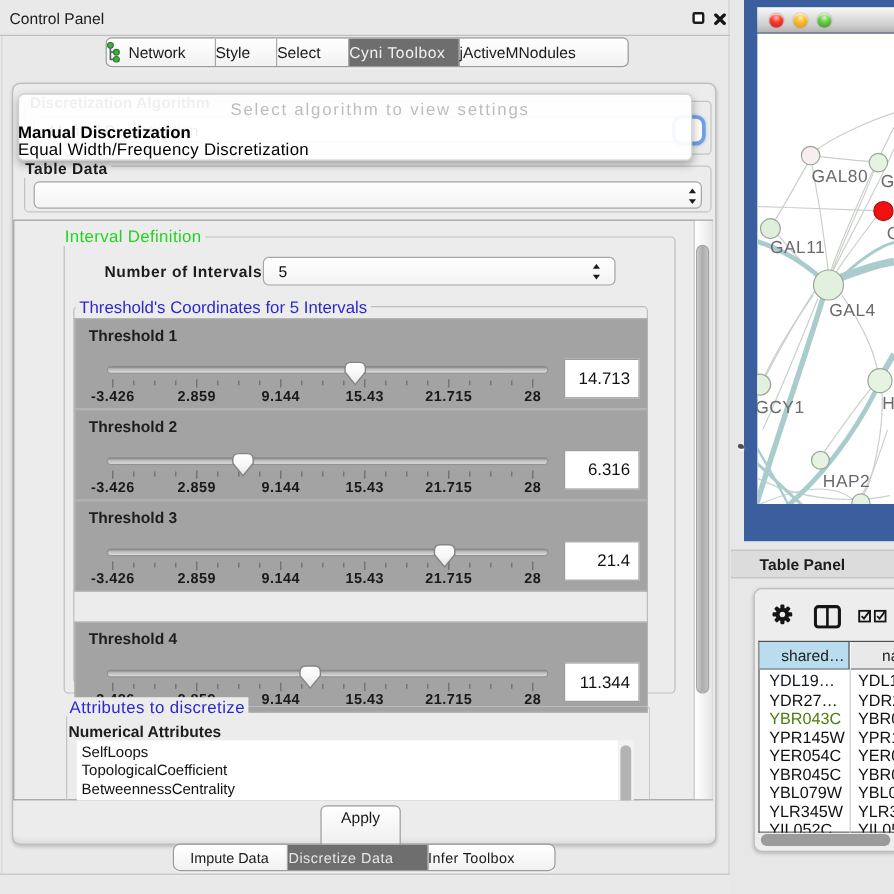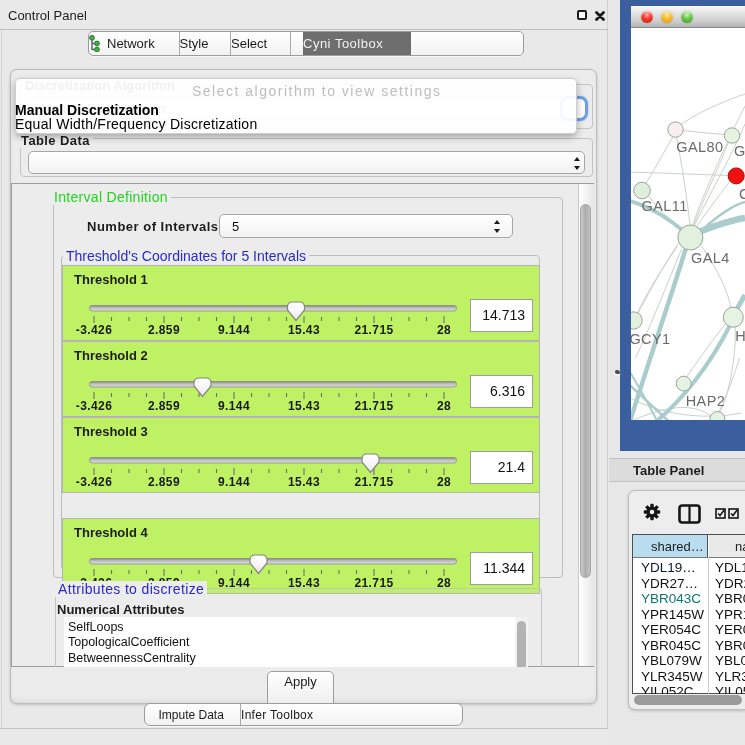--- a/index.html
+++ b/index.html
@@ -6,21 +6,21 @@
   html,body { width:745px; height:745px; overflow:hidden; }
   body { font-family:"Liberation Sans", sans-serif; background:#e9e9e9; position:relative; }
   .abs { position:absolute; }
   .b13 { font-size:13px; font-weight:bold; color:#1d1d1d; }
   .seg { display:flex; border:1px solid #9c9c9c; border-radius:5px; background:linear-gradient(#ffffff,#f2f2f2); overflow:hidden; box-shadow:0 1px 0 rgba(255,255,255,.6); }
   .seg > div { font-size:13px; color:#1a1a1a; display:flex; align-items:center; justify-content:flex-start; border-right:1px solid #a9a9a9; }
   .seg > div:last-child { border-right:none; }
   .seg > div.sel { background:#6e6e6e; color:#f1f1f1; }
   .group { position:absolute; border:1px solid #c3c3c3; border-radius:4px; }
   .combo { position:absolute; background:#fff; border:1px solid #a6a6a6; border-radius:5px; font-size:13px; color:#111; }
-  .tickpanel { position:absolute; left:62px; width:478px; height:76px; border:1px solid #b4b4b4; background:#bef264; }
+  .tickpanel { position:absolute; left:62px; width:478px; height:76px; border:1px solid #b4b4b4; background:#a3a3a3; }
   .vbox { position:absolute; left:407px; top:33px; width:63px; height:33px; background:#fff; border:1px solid #9d9d9d; font-size:14px; color:#111; text-align:right; line-height:31px; padding-right:7px; }
   .arrup { width:0; height:0; border-left:4.5px solid transparent; border-right:4.5px solid transparent; border-bottom:5px solid #1a1a1a; position:absolute; }
   .arrdn { width:0; height:0; border-left:4.5px solid transparent; border-right:4.5px solid transparent; border-top:5px solid #1a1a1a; position:absolute; }
 </style>
 </head>
 <body>
 
 <div class="abs" style="left:0;top:0;width:608px;height:729px;background:#e9e9e9;border-right:1px solid #cfcfcf;border-bottom:1px solid #c2c2c2;"></div>
 <div class="abs" style="left:8px;top:8px;font-size:13px;color:#1d1d1d;">Control Panel</div>
 <div class="abs" style="left:0;top:29px;width:608px;height:1px;background:#bdbdbd;"></div>
@@ -34,21 +34,22 @@
 <div class="abs seg" style="left:88px;top:31px;width:436px;height:25px;">
   <div style="width:90.5px;">
     <svg width="11" height="17" viewBox="0 0 11 17" style="margin-right:7px;">
       <path d="M3 4.5 L3 15 M3 8.5 L6.5 8.5 M3 14.5 L6.5 14.5" stroke="#5a5f6b" stroke-width="1.4" fill="none"></path>
       <circle cx="3" cy="2.8" r="2.4" fill="#4aa84a" stroke="#2c7d2c" stroke-width="1"></circle>
       <circle cx="8" cy="8.5" r="2.4" fill="#4aa84a" stroke="#2c7d2c" stroke-width="1"></circle>
       <circle cx="8" cy="14.5" r="2.4" fill="#4aa84a" stroke="#2c7d2c" stroke-width="1"></circle>
     </svg>Network</div>
   <div style="width:51.5px;">Style</div>
   <div style="width:60px;">Select</div>
-  <div class="sel" style="width:108px;letter-spacing:0.5px;margin-left:12px;">Cyni Toolbox</div>
+  <div class="sel" style="width:92px;letter-spacing:0.5px;">Cyni Toolbox</div>
+  <div style="width:126px;">jActiveMNodules</div>
 </div>
 
 <div class="abs" style="left:10px;top:69px;width:587px;height:635px;border:1px solid #bcbcbc;border-radius:7px;background:#ececec;box-shadow:0 1px 3px rgba(0,0,0,.18), inset 0 -4px 6px -3px rgba(0,0,0,.10);"></div>
 
 <div class="group" style="left:20px;top:84px;width:573px;height:45px;"></div>
 <div class="abs b13" style="left:22px;top:77.5px;background:#ececec;padding:0 3px;">Discretization Algorithm</div>
 
 <div class="combo" style="left:28px;top:97px;width:556px;height:22px;">
     <div style="position:absolute;left:12px;top:3px;">Manual Discretization</div>
   </div>
@@ -203,20 +204,21 @@
 <div class="abs" style="left:515px;top:617px;width:13px;height:50px;background:#f2f2f2;"></div>
 <div class="abs" style="left:517px;top:621px;width:9px;height:46px;background:#b3b3b3;border-radius:5px 5px 0 0;"></div>
 
 <div class="abs" style="left:578px;top:184px;width:16px;height:482px;background:linear-gradient(90deg,#ffffff,#f1f1f1 60%,#e4e4e4);border-left:1px solid #c9c9c9;"></div>
 <div class="abs" style="left:580px;top:204px;width:11px;height:374px;background:linear-gradient(90deg,#c9c9c9,#adadad 50%,#c2c2c2);border-radius:6px;border:1px solid #a5a5a5;"></div>
 
 <div class="abs" style="left:267px;top:671px;width:67px;height:38px;border:1px solid #9e9e9e;border-radius:5px;background:linear-gradient(#ffffff,#ededed);font-size:13px;color:#1a1a1a;text-align:center;line-height:19px;">Apply</div>
 
 <div class="abs seg" style="left:143.5px;top:703px;width:319px;height:23px;border-radius:6px;">
   <div style="width:96.5px;font-size:12px;padding-left:14px;">Impute Data</div>
+  <div class="sel" style="width:117px;color:#e6e6e6;font-size:12px;letter-spacing:0.4px;">Discretize Data</div>
   <div style="width:105.5px;font-size:12px;letter-spacing:0.3px;">Infer Toolbox</div>
 </div>
 
 <div class="abs" style="left:15px;top:77.5px;width:562px;height:56px;background:rgba(255,255,255,0.935);border-radius:5px;border:1px solid rgba(160,160,160,.5);box-shadow:0 3px 7px rgba(0,0,0,.30);"></div>
 <div class="abs" style="left:192px;top:82.5px;font-size:14px;letter-spacing:1.5px;color:#bdbdbd;">Select algorithm to view settings</div>
 <div class="abs" style="left:15px;top:101.5px;font-size:14px;font-weight:bold;color:#000;">Manual Discretization</div>
 <div class="abs" style="left:15px;top:115.5px;font-size:14px;letter-spacing:0.25px;color:#000000;">Equal Width/Frequency Discretization</div>
 
 <div class="abs" style="left:609px;top:0;width:136px;height:745px;background:#e7e7e7;"></div>
 
@@ -316,21 +318,21 @@
 <div class="abs" style="left:632px;top:534px;width:113px;height:160px;border:1.5px solid #4f4f4f;border-right:none;background:#fff;overflow:hidden;"></div>
 <div class="abs" style="left:633px;top:535px;width:75px;height:23px;background:#b9ddef;border-right:1.5px solid #4f4f4f;border-bottom:1px solid #7a7a7a;"></div>
 <div class="abs" style="left:709px;top:535px;width:36px;height:23px;background:#e9e9e9;border-bottom:1px solid #7a7a7a;"></div>
 <div class="abs" style="left:651px;top:539px;font-size:13px;color:#222;">shared…</div>
 <div class="abs" style="left:735px;top:539px;font-size:13px;color:#222;">na</div>
 <div class="abs" style="left:708px;top:558px;width:1px;height:136px;background:#cccccc;"></div>
 <div class="abs" style="left:641px;top:560px;font-size:13.5px;color:#0f172a;white-space:nowrap;">YDL19…</div>
 <div class="abs" style="left:715px;top:560px;font-size:13.5px;color:#111;white-space:nowrap;">YDL19</div>
 <div class="abs" style="left:641px;top:575.5px;font-size:13.5px;color:#111;white-space:nowrap;">YDR27…</div>
 <div class="abs" style="left:715px;top:575.5px;font-size:13.5px;color:#111;white-space:nowrap;">YDR27</div>
-<div class="abs" style="left:641px;top:591.0px;font-size:13.5px;color:#0f766e;white-space:nowrap;">YBR043C</div>
+<div class="abs" style="left:641px;top:591.0px;font-size:13.5px;color:#4d7c0f;white-space:nowrap;">YBR043C</div>
 <div class="abs" style="left:715px;top:591.0px;font-size:13.5px;color:#111;white-space:nowrap;">YBR04</div>
 <div class="abs" style="left:641px;top:606.5px;font-size:13.5px;color:#111;white-space:nowrap;">YPR145W</div>
 <div class="abs" style="left:715px;top:606.5px;font-size:13.5px;color:#111;white-space:nowrap;">YPR14</div>
 <div class="abs" style="left:641px;top:622.0px;font-size:13.5px;color:#111;white-space:nowrap;">YER054C</div>
 <div class="abs" style="left:715px;top:622.0px;font-size:13.5px;color:#111;white-space:nowrap;">YER05</div>
 <div class="abs" style="left:641px;top:637.5px;font-size:13.5px;color:#111;white-space:nowrap;">YBR045C</div>
 <div class="abs" style="left:715px;top:637.5px;font-size:13.5px;color:#111;white-space:nowrap;">YBR04</div>
 <div class="abs" style="left:641px;top:653.0px;font-size:13.5px;color:#111;white-space:nowrap;">YBL079W</div>
 <div class="abs" style="left:715px;top:653.0px;font-size:13.5px;color:#111;white-space:nowrap;">YBL07</div>
 <div class="abs" style="left:641px;top:668.5px;font-size:13.5px;color:#111;white-space:nowrap;">YLR345W</div>

